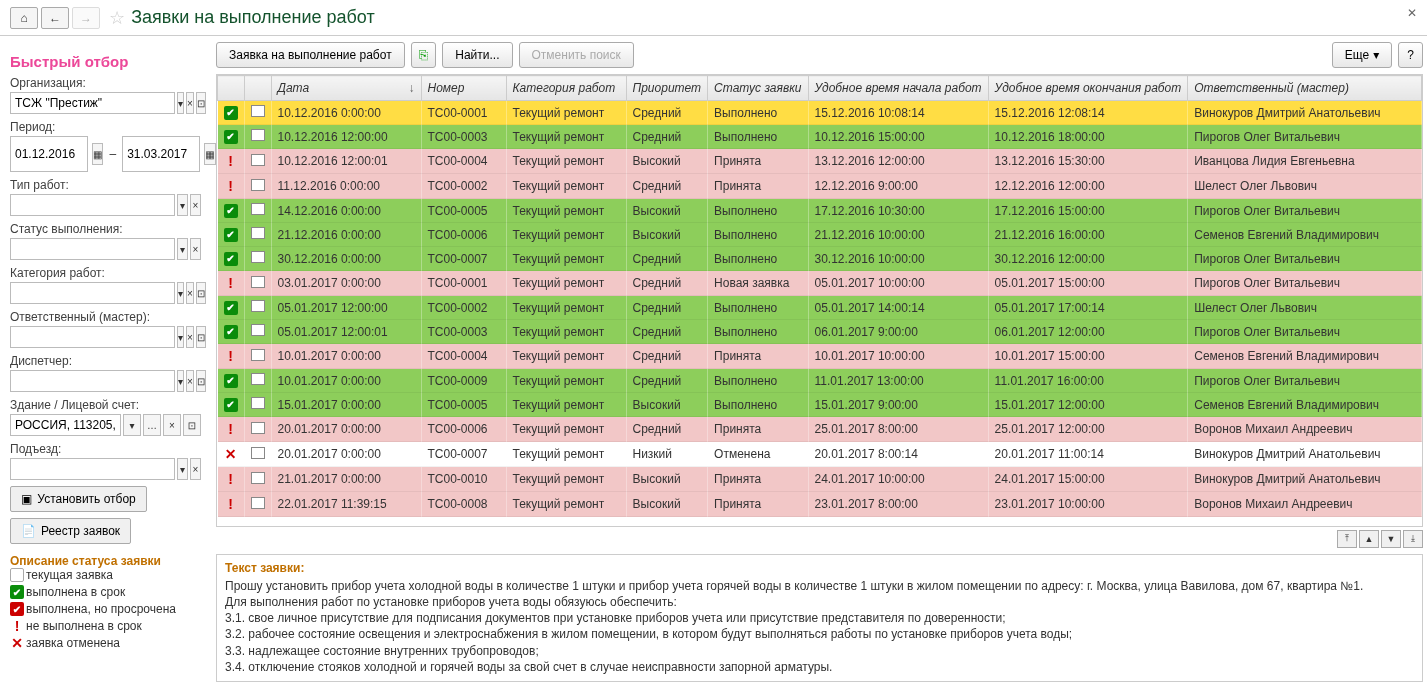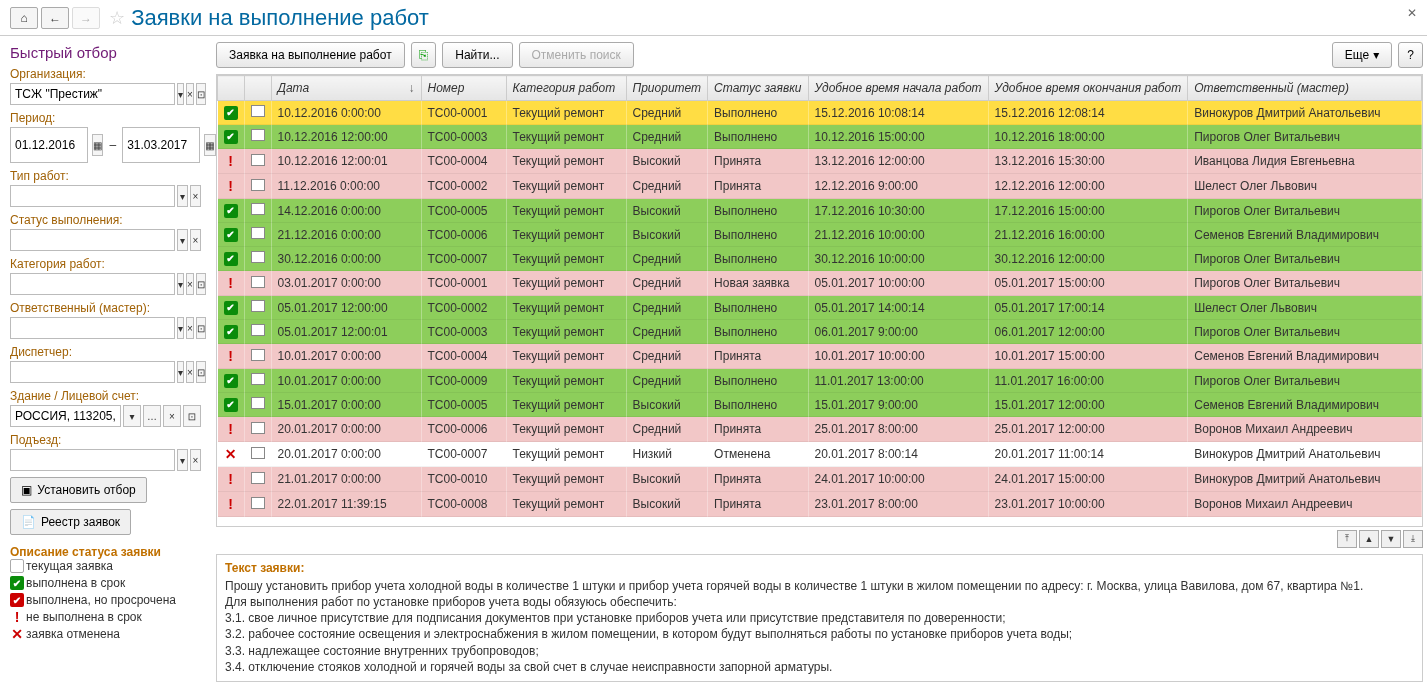--- a/index.html
+++ b/index.html
@@ -1,26 +1,26 @@
 <!DOCTYPE html>
 <html><head>
 <meta charset="utf-8">
 <style>
 * { box-sizing: border-box; margin: 0; padding: 0; }
 body { font-family: Arial, sans-serif; font-size: 12px; color: #333; background: #fff; width: 1427px; height: 686px; position: relative; overflow: hidden; }
 .header-bar { display: flex; align-items: center; padding: 6px 10px; border-bottom: 1px solid #ccc; height: 36px; }
 .header-bar .nav-btn { width: 28px; height: 22px; border: 1px solid #aaa; background: #f5f5f5; margin-right: 3px; display: flex; align-items: center; justify-content: center; cursor: pointer; border-radius: 2px; }
 .header-bar .star { color: #ccc; font-size: 18px; margin: 0 6px; cursor: pointer; }
-.header-bar .title { font-size: 22px; font-weight: normal; color: #0369a1; }
+.header-bar .title { font-size: 18px; font-weight: normal; color: #14532d; }
 .close-x { position: absolute; right: 10px; top: 6px; cursor: pointer; color: #666; font-size: 12px; }
 .main-layout { display: flex; height: calc(100% - 36px); }
 .sidebar { width: 210px; padding: 8px 8px 8px 10px; border-right: 1px solid transparent; flex-shrink: 0; }
-.sidebar-title { color: #701a75; font-size: 15px; font-weight: normal; margin-bottom: 6px; }
+.sidebar-title { color: #ec4899; font-size: 15px; font-weight: bold; margin-bottom: 6px; margin-top: 9px; }
 .filter-group { margin-bottom: 6px; }
-.filter-label { font-size: 12px; color: #a16207; margin-bottom: 2px; display: block; }
+.filter-label { font-size: 12px; color: #404040; margin-bottom: 2px; display: block; }
 .filter-input-row { display: flex; gap: 2px; }
 .filter-input { flex: 1; height: 22px; border: 1px solid #bbb; padding: 2px 4px; font-size: 12px; }
 .fi-btn { width: 18px; height: 22px; border: 1px solid #bbb; background: #f5f5f5; display: flex; align-items: center; justify-content: center; font-size: 10px; cursor: pointer; }
 .date-range { display: flex; align-items: center; gap: 4px; }
 .date-range .date-in { width: 78px; height: 36px; border: 1px solid #bbb; padding: 2px 4px; font-size: 12px; }
 .date-sep { padding: 0 2px; }
 .date-cal { width: 18px; height: 22px; border: 1px solid #bbb; display:flex; align-items:center; justify-content:center; font-size:10px; cursor:pointer; background:#f5f5f5; }
 .action-btn { height: 26px; border: 1px solid #aaa; background: #f0f0f0; padding: 4px 10px; margin-top: 6px; display: flex; align-items: center; font-size: 12px; cursor: pointer; border-radius: 2px; gap: 5px; }
 .legend-title { color: #c07000; font-weight: bold; font-size: 12px; margin-top: 10px; }
 .legend-item { display: flex; align-items: flex-start; gap: 2px; margin-bottom: 3px; font-size: 12px; }

